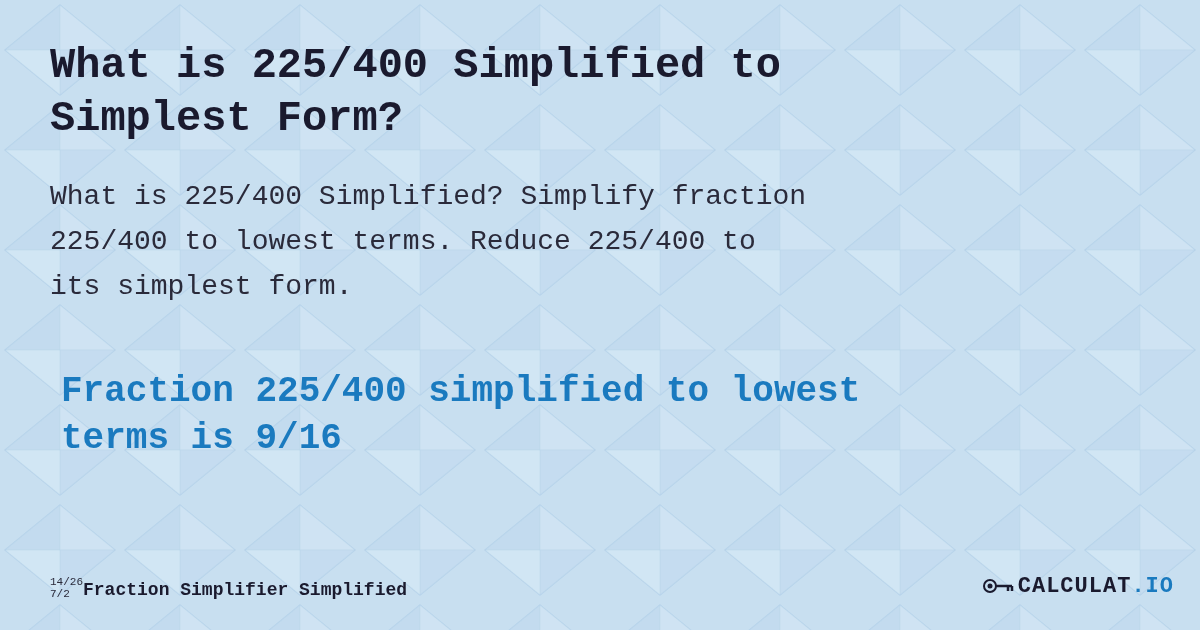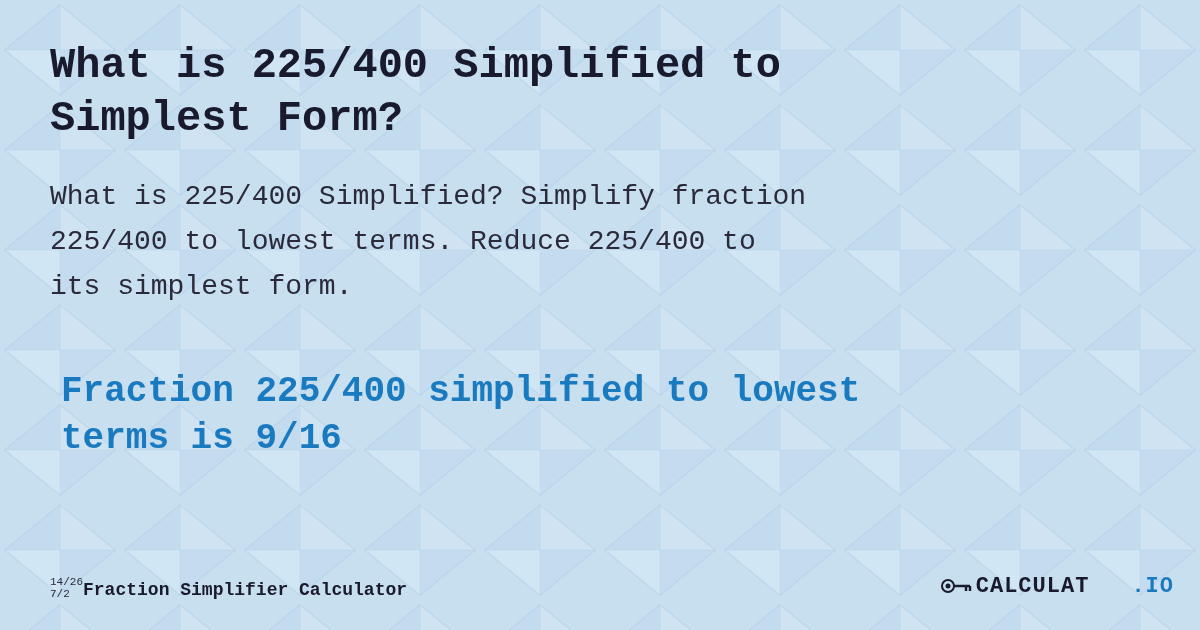--- a/index.html
+++ b/index.html
@@ -105,21 +105,20 @@
     .logo-text {
       font-family: 'Courier New', Courier, monospace;
       font-size: 22px;
       font-weight: 700;
       color: #1a1a2e;
       letter-spacing: 1px;
     }
 
     .logo-text span.dot-io {
       color: #1a7abf;
-      margin-left: 42px;
     }
   </style>
 </head>
 <body>
 
 <svg class="bg-pattern" xmlns="http://www.w3.org/2000/svg" width="1200" height="630">
   <rect width="1200" height="630" fill="#c8dff0"></rect>
 
   <defs>
     <pattern id="diamonds" x="0" y="0" width="120" height="100" patternUnits="userSpaceOnUse">
@@ -146,21 +145,21 @@
 
   <div class="result-section">
     <p class="result-text">Fraction 225/400 simplified to lowest terms is 9/16</p>
   </div>
 
   <div class="footer">
     <div class="footer-fraction">
       <span>14/26</span>
       <span>7/2</span>
     </div>
-    <span class="footer-brand">Fraction Simplifier Calculator</span>
+    <span class="footer-brand">Fraction Simplifier Simplified</span>
 
     <div class="footer-logo-area">
 
       <svg width="32" height="28" viewBox="0 0 32 28" fill="none" xmlns="http://www.w3.org/2000/svg">
 
         <circle cx="8" cy="14" r="6" stroke="#1a1a2e" stroke-width="2" fill="none"></circle>
         <circle cx="8" cy="14" r="2.5" fill="#1a1a2e"></circle>
         <line x1="14" y1="14" x2="30" y2="14" stroke="#1a1a2e" stroke-width="2.5"></line>
         <line x1="26" y1="14" x2="26" y2="19" stroke="#1a1a2e" stroke-width="2.5"></line>
         <line x1="30" y1="14" x2="30" y2="19" stroke="#1a1a2e" stroke-width="2.5"></line>

